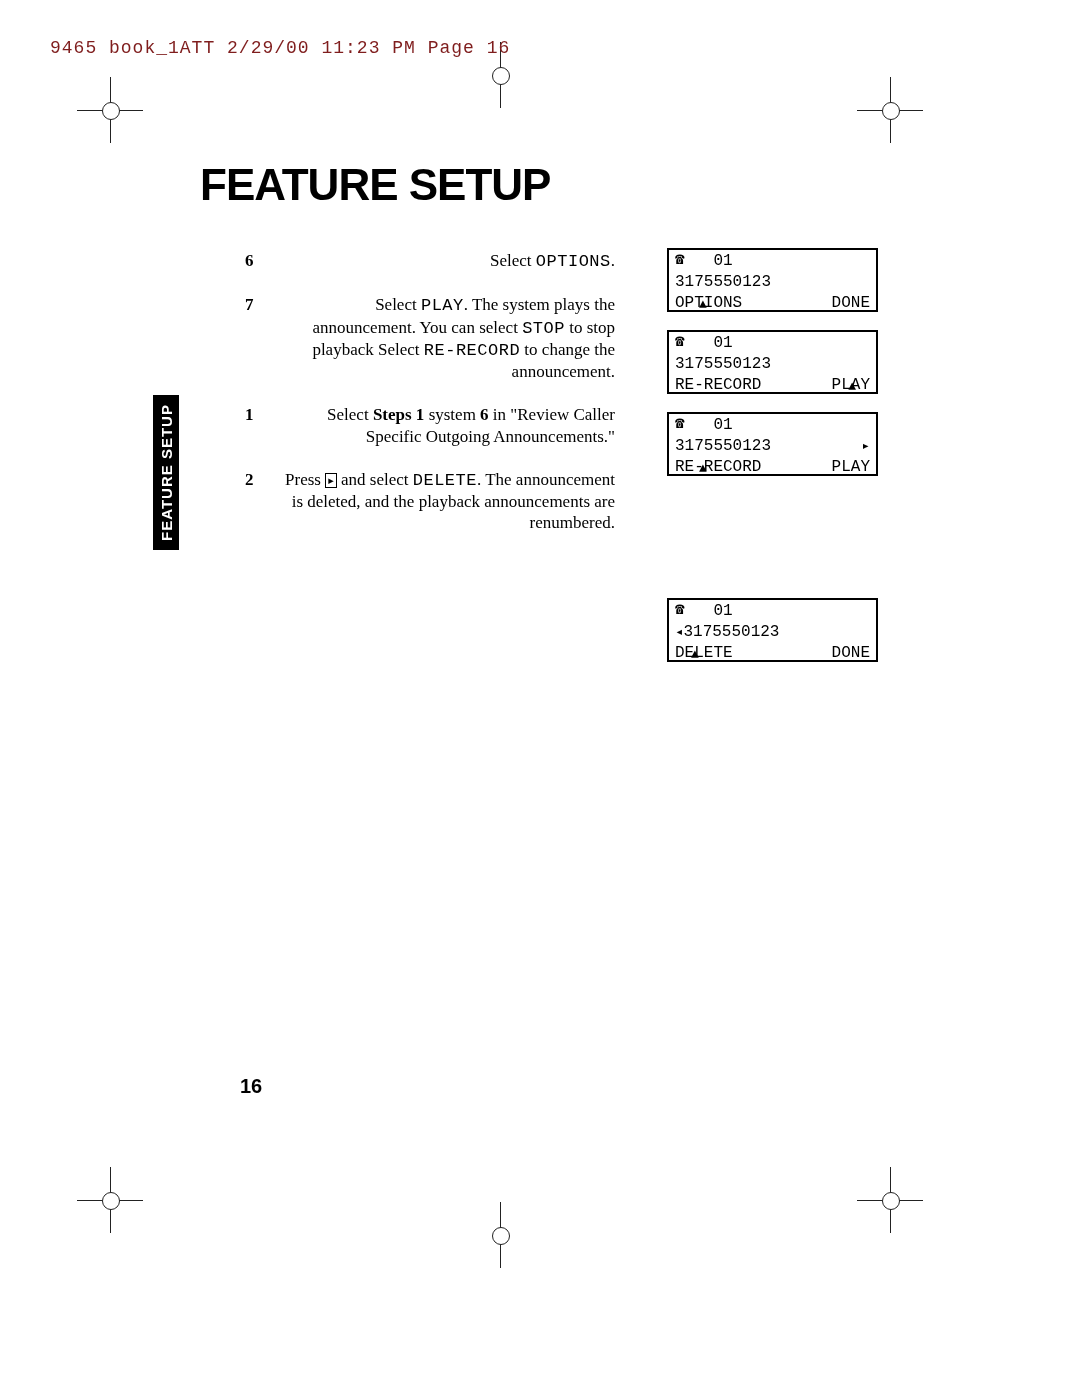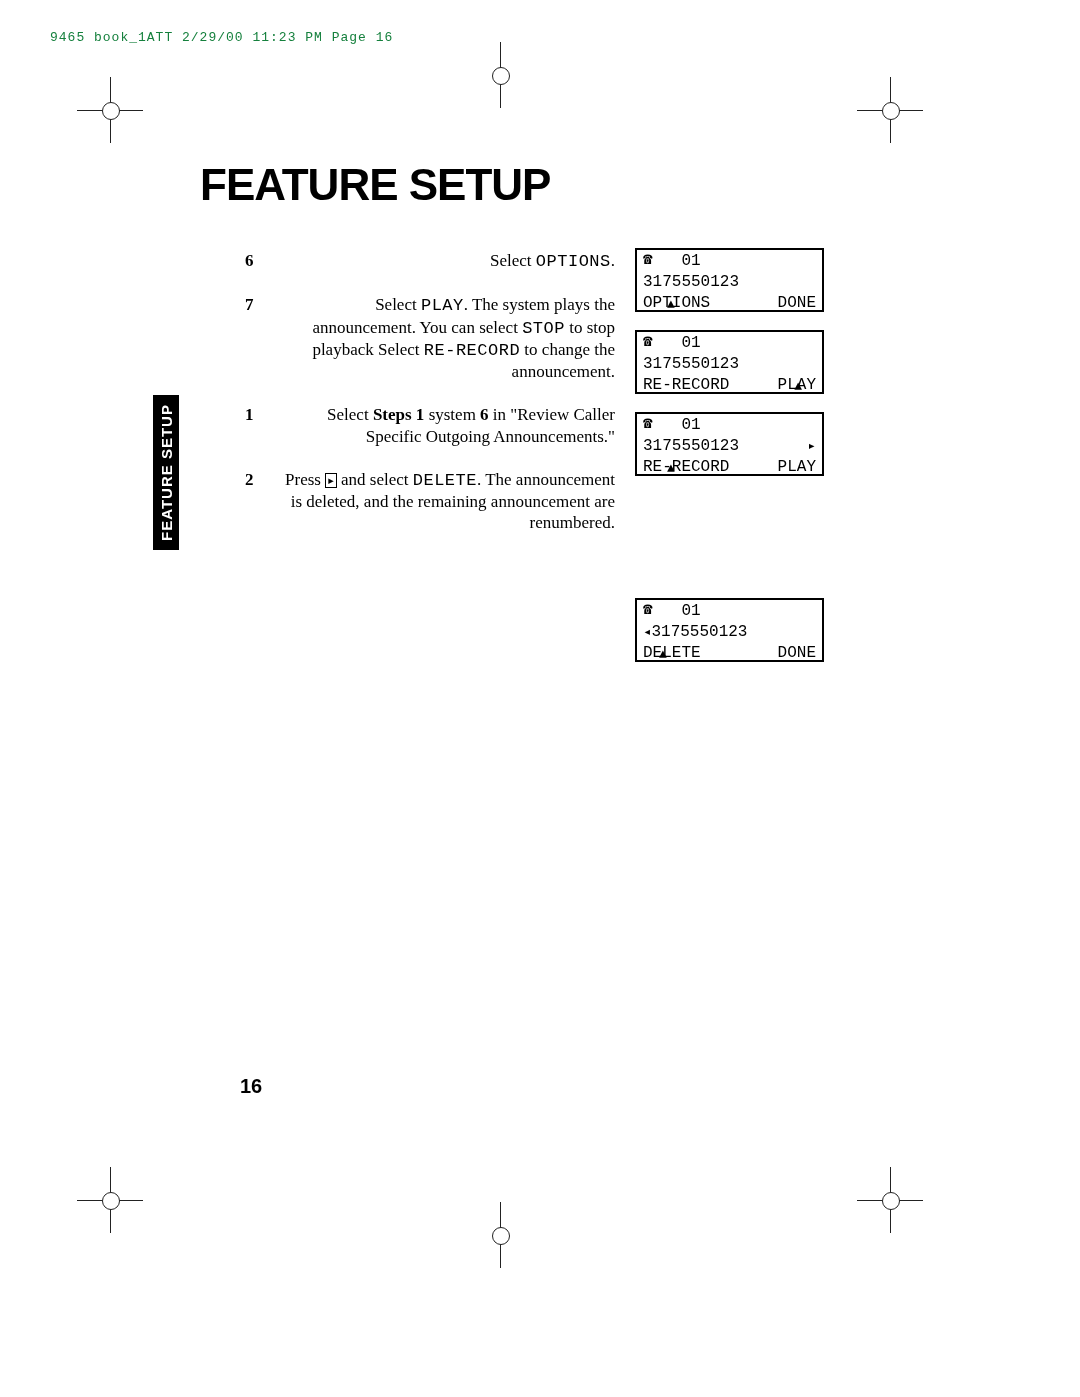--- a/index.html
+++ b/index.html
@@ -7,25 +7,25 @@
     padding: 0;
     background: #fff;
     font-family: Georgia, 'Times New Roman', serif;
     width: 1080px;
     height: 1397px;
     position: relative;
     color: #000;
   }
   .header-line {
     font-family: 'Courier New', monospace;
-    font-size: 13px;
+    font-size: 18px;
     letter-spacing: 1px;
-    color: #15803d;
-    position: absolute;
-    top: 30px;
+    color: #7f1d1d;
+    position: absolute;
+    top: 38px;
     left: 50px;
   }
   .crop-mark {
     position: absolute;
     width: 30px;
     height: 30px;
   }
   .crop-mark .circ {
     position: absolute;
     width: 16px;
@@ -122,30 +122,31 @@
   .b { font-weight: 700; }
 
   .lcd-column {
     position: absolute;
     left: 635px;
     top: 248px;
     width: 215px;
   }
   .lcd {
     border: 2px solid #000;
-    width: 189px;
+    width: 211px;
     height: 64px;
     margin-bottom: 18px;
     position: relative;
     font-family: 'Courier New', monospace;
     font-size: 16px;
     line-height: 21px;
     padding: 0 6px;
     box-sizing: border-box;
     overflow: visible;
+    margin-left: 32px;
   }
   .lcd .row {
     display: flex;
     justify-content: space-between;
     white-space: pre;
   }
   .lcd .phone-icon {
     font-size: 16px;
     display: inline-block;
     line-height: 21px;
@@ -246,21 +247,21 @@
   <div class="step">
     <div class="step-num">1</div>
     <div class="step-body">
       <span>Select </span><span class="b">Steps 1</span><span> system </span><span class="b">6</span><span> in "Review Caller Specific Outgoing Announcements."</span>
     </div>
   </div>
 
   <div class="step">
     <div class="step-num">2</div>
     <div class="step-body">
-      <span>Press </span><span class="inline-key">▸</span><span> and select </span><span class="mono">DELETE</span><span>. The announcement is deleted, and the remaining announcement are renumbered.</span>
+      <span>Press </span><span class="inline-key">▸</span><span> and select </span><span class="mono">DELETE</span><span>. The announcement is deleted, and the playback announcements are renumbered.</span>
     </div>
   </div>
 
 </div>
 
 <div class="lcd-column">
   <div class="lcd">
     <div class="row"><span><span class="phone-icon">☎</span>&nbsp;&nbsp;&nbsp;<span>01</span></span></div>
     <div class="row"><span>3175550123</span></div>
     <div class="row"><span>OPTIONS</span><span>DONE</span></div>

